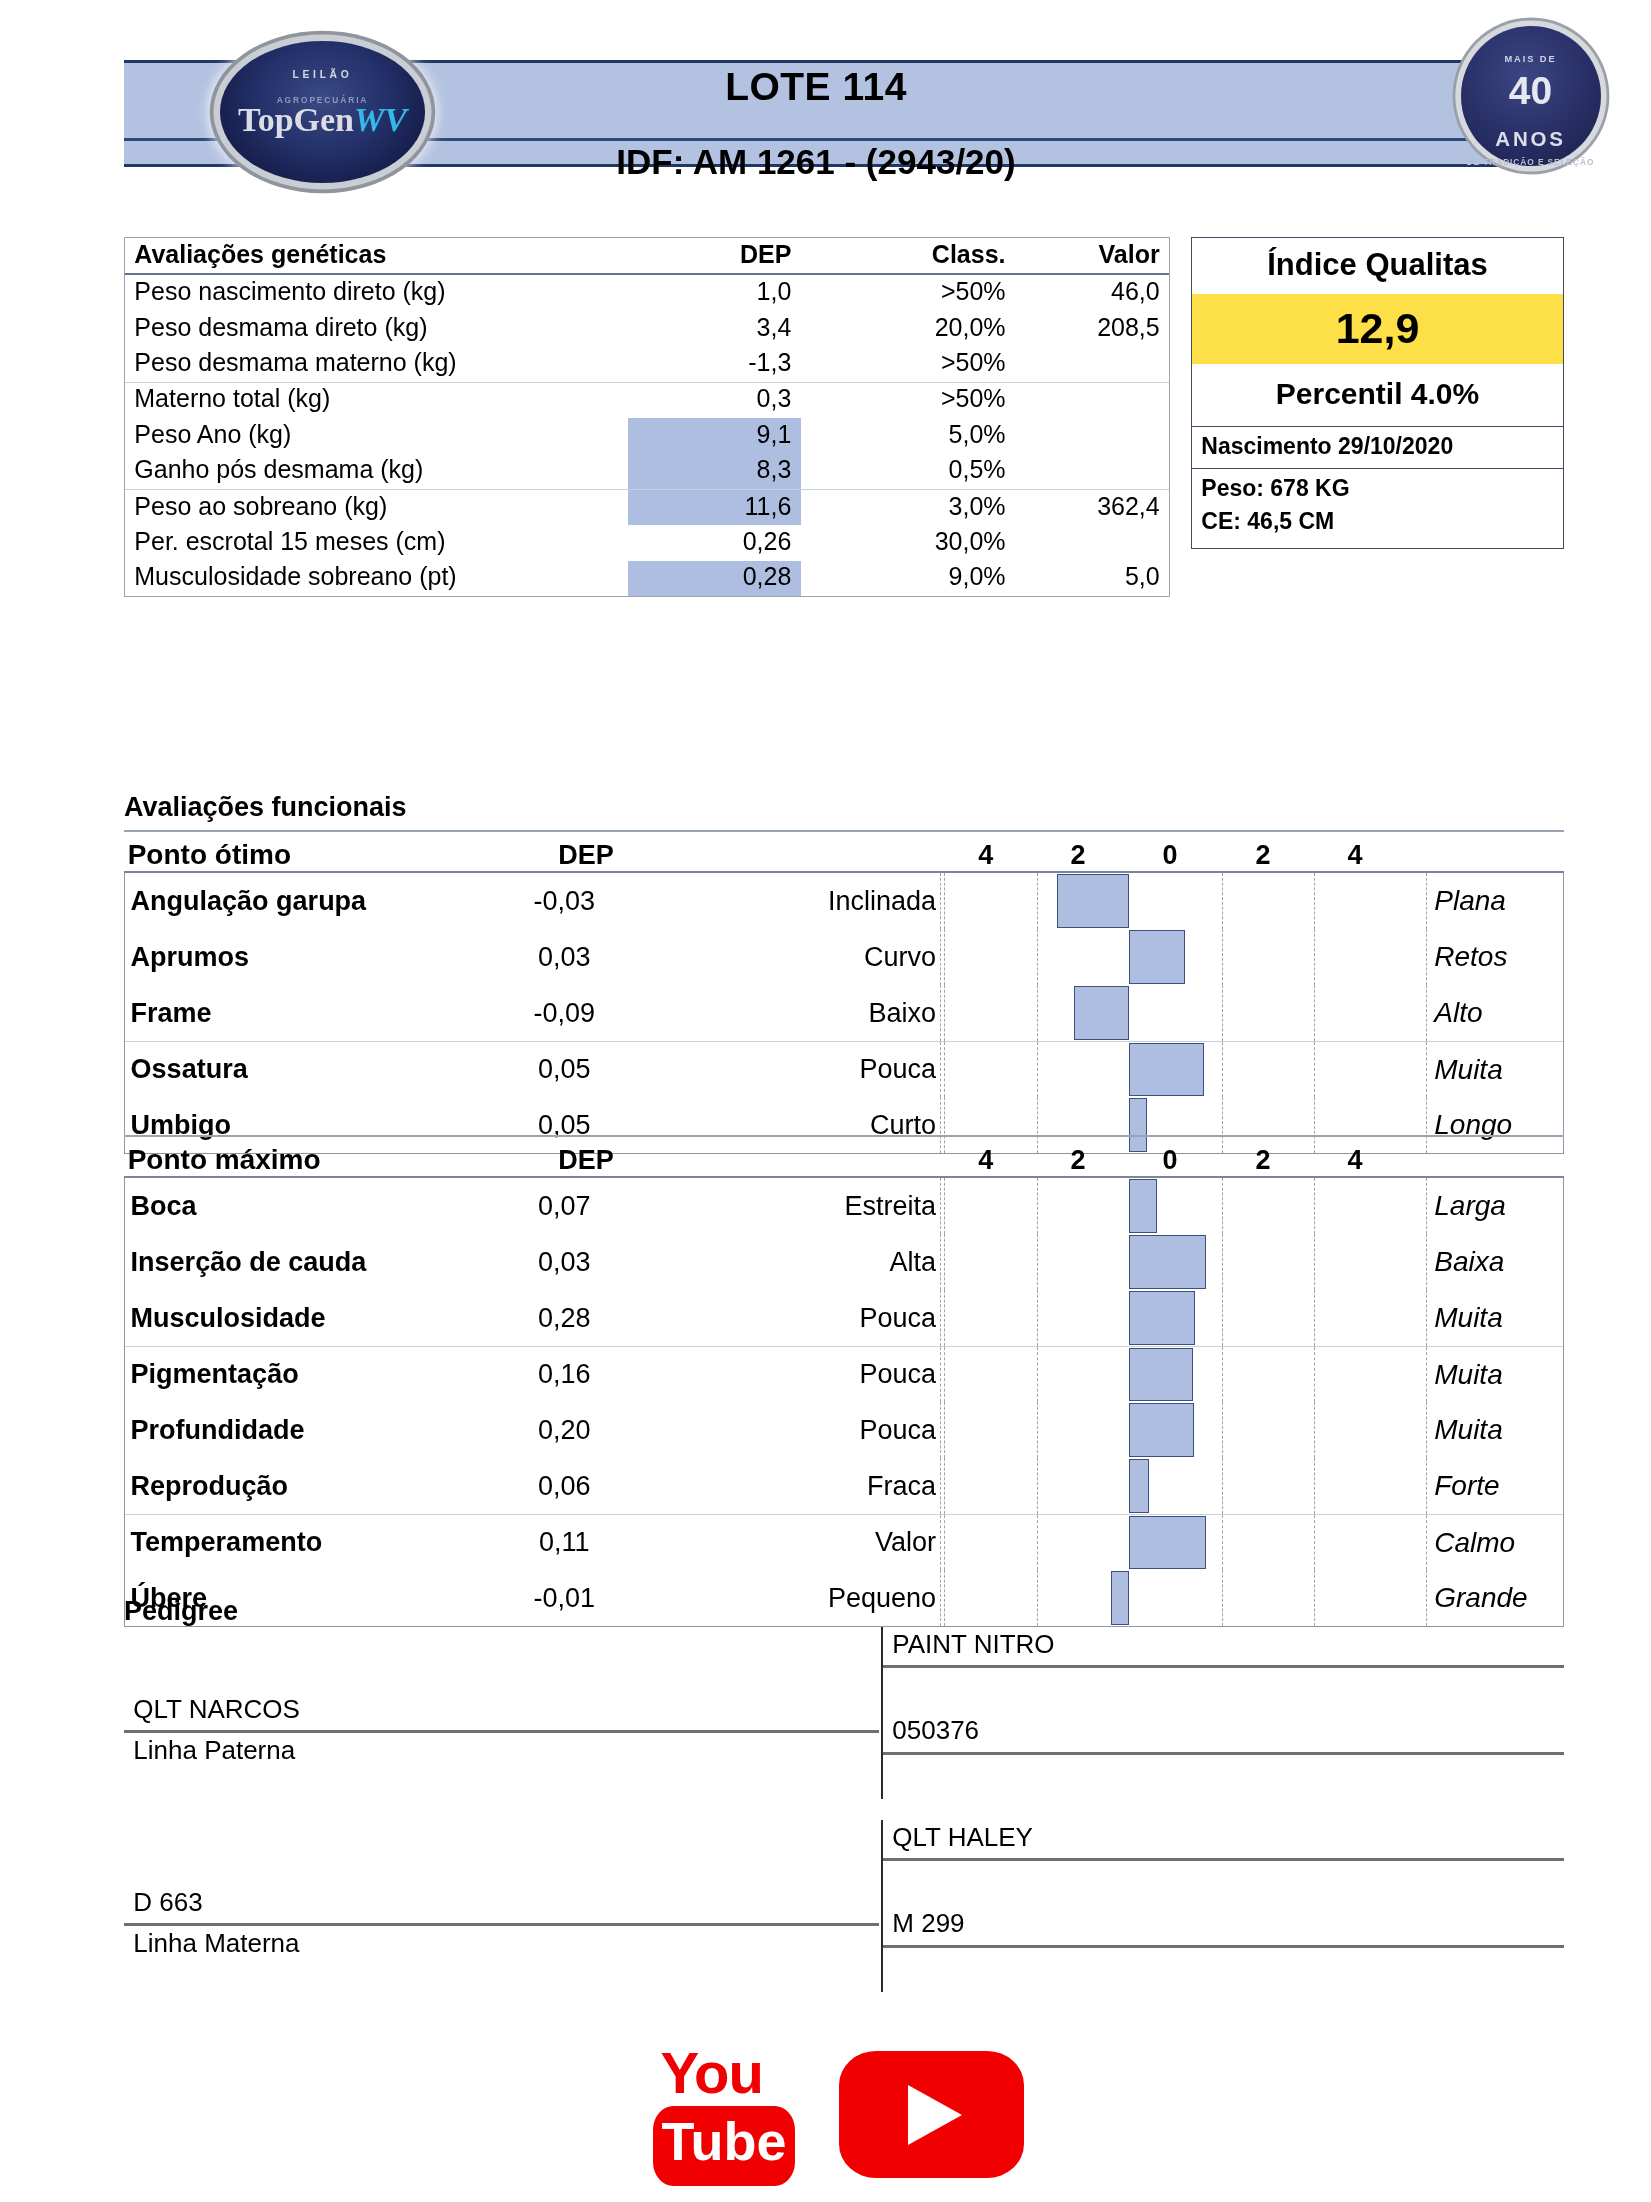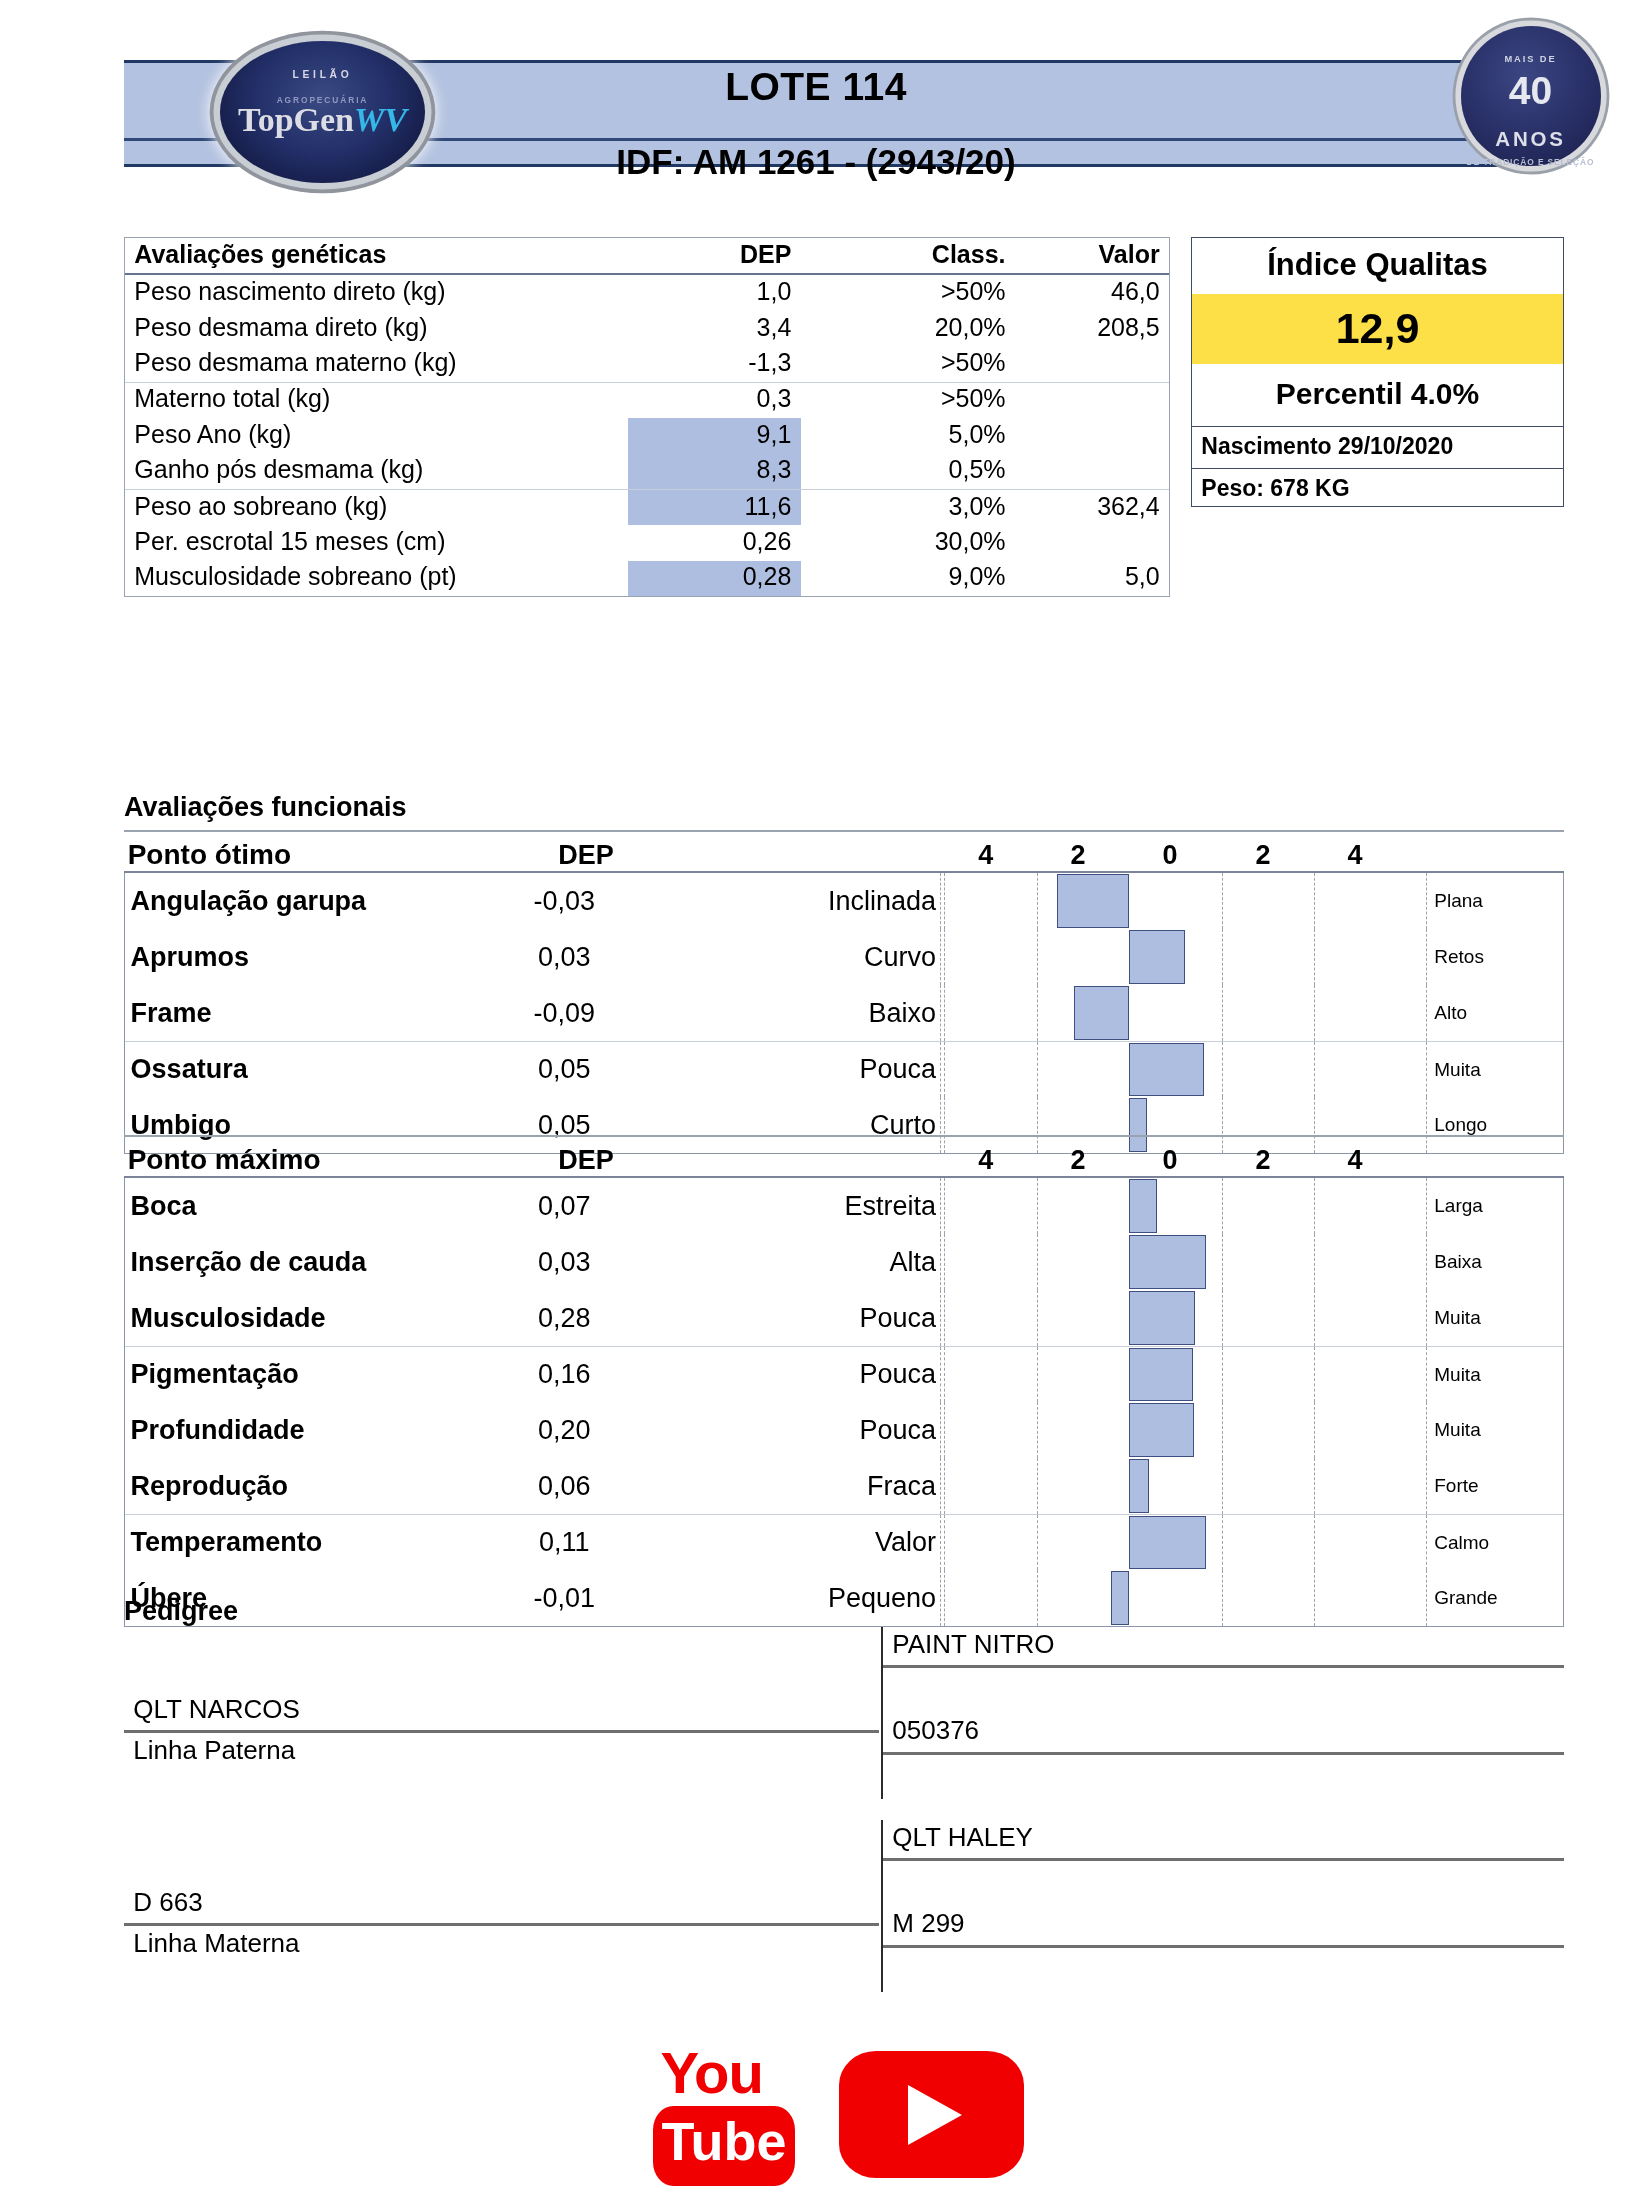--- a/index.html
+++ b/index.html
@@ -171,22 +171,22 @@
   }
   .frow .r-plot { flex:1; position:relative; }
   .frow .r-plot .gl {
     position:absolute; top:0; bottom:0; width:0; border-left:1.9px dashed #9aa3b0;
   }
   .frow .r-plot .bar {
     position:absolute; top:0.9px; bottom:0.9px;
     background:#aebee0; border:1.9px solid #3f5080;
   }
   .frow .r-hi {
-    width:144px; font-size:19px; display:flex; align-items:center;
-    padding-left:7.5px; border-left:1.9px dashed #9aa3b0;
+    width:144px; font-size:28px; display:flex; align-items:center;
+    padding-left:7.5px; border-left:1.9px dashed #9aa3b0;font-style:italic;
   }
 
   
   #ped-heading {
     position:absolute; left:124px; top:1596px;
     font-size:27px; font-weight:bold;
   }
   .ped-group { position:absolute; left:124px; width:1440px; }
   .ped-left {
     position:absolute; left:0; width:755px;
@@ -321,20 +321,21 @@
       </tbody>
   </table>
 </div>
 
 <div id="index-box">
   <div class="iq-title">Índice Qualitas</div>
   <div class="iq-value">12,9</div>
   <div class="iq-pct">Percentil 4.0%</div>
   <div class="iq-row">Nascimento 29/10/2020</div>
   <div class="iq-row stack">Peso: 678 KG</div>
+  <div class="iq-row stack2">CE: 46,5 CM</div>
 </div>
 
 <div id="func-heading">Avaliações funcionais</div>
 <div id="func-blocks">
     <div class="fblock" style="top: 830px;">
       <div class="fhdr">
         <div class="h-name">Ponto ótimo</div>
         <div class="h-dep">DEP</div>
         <div class="h-spacer"></div>
         <div class="h-axis">

